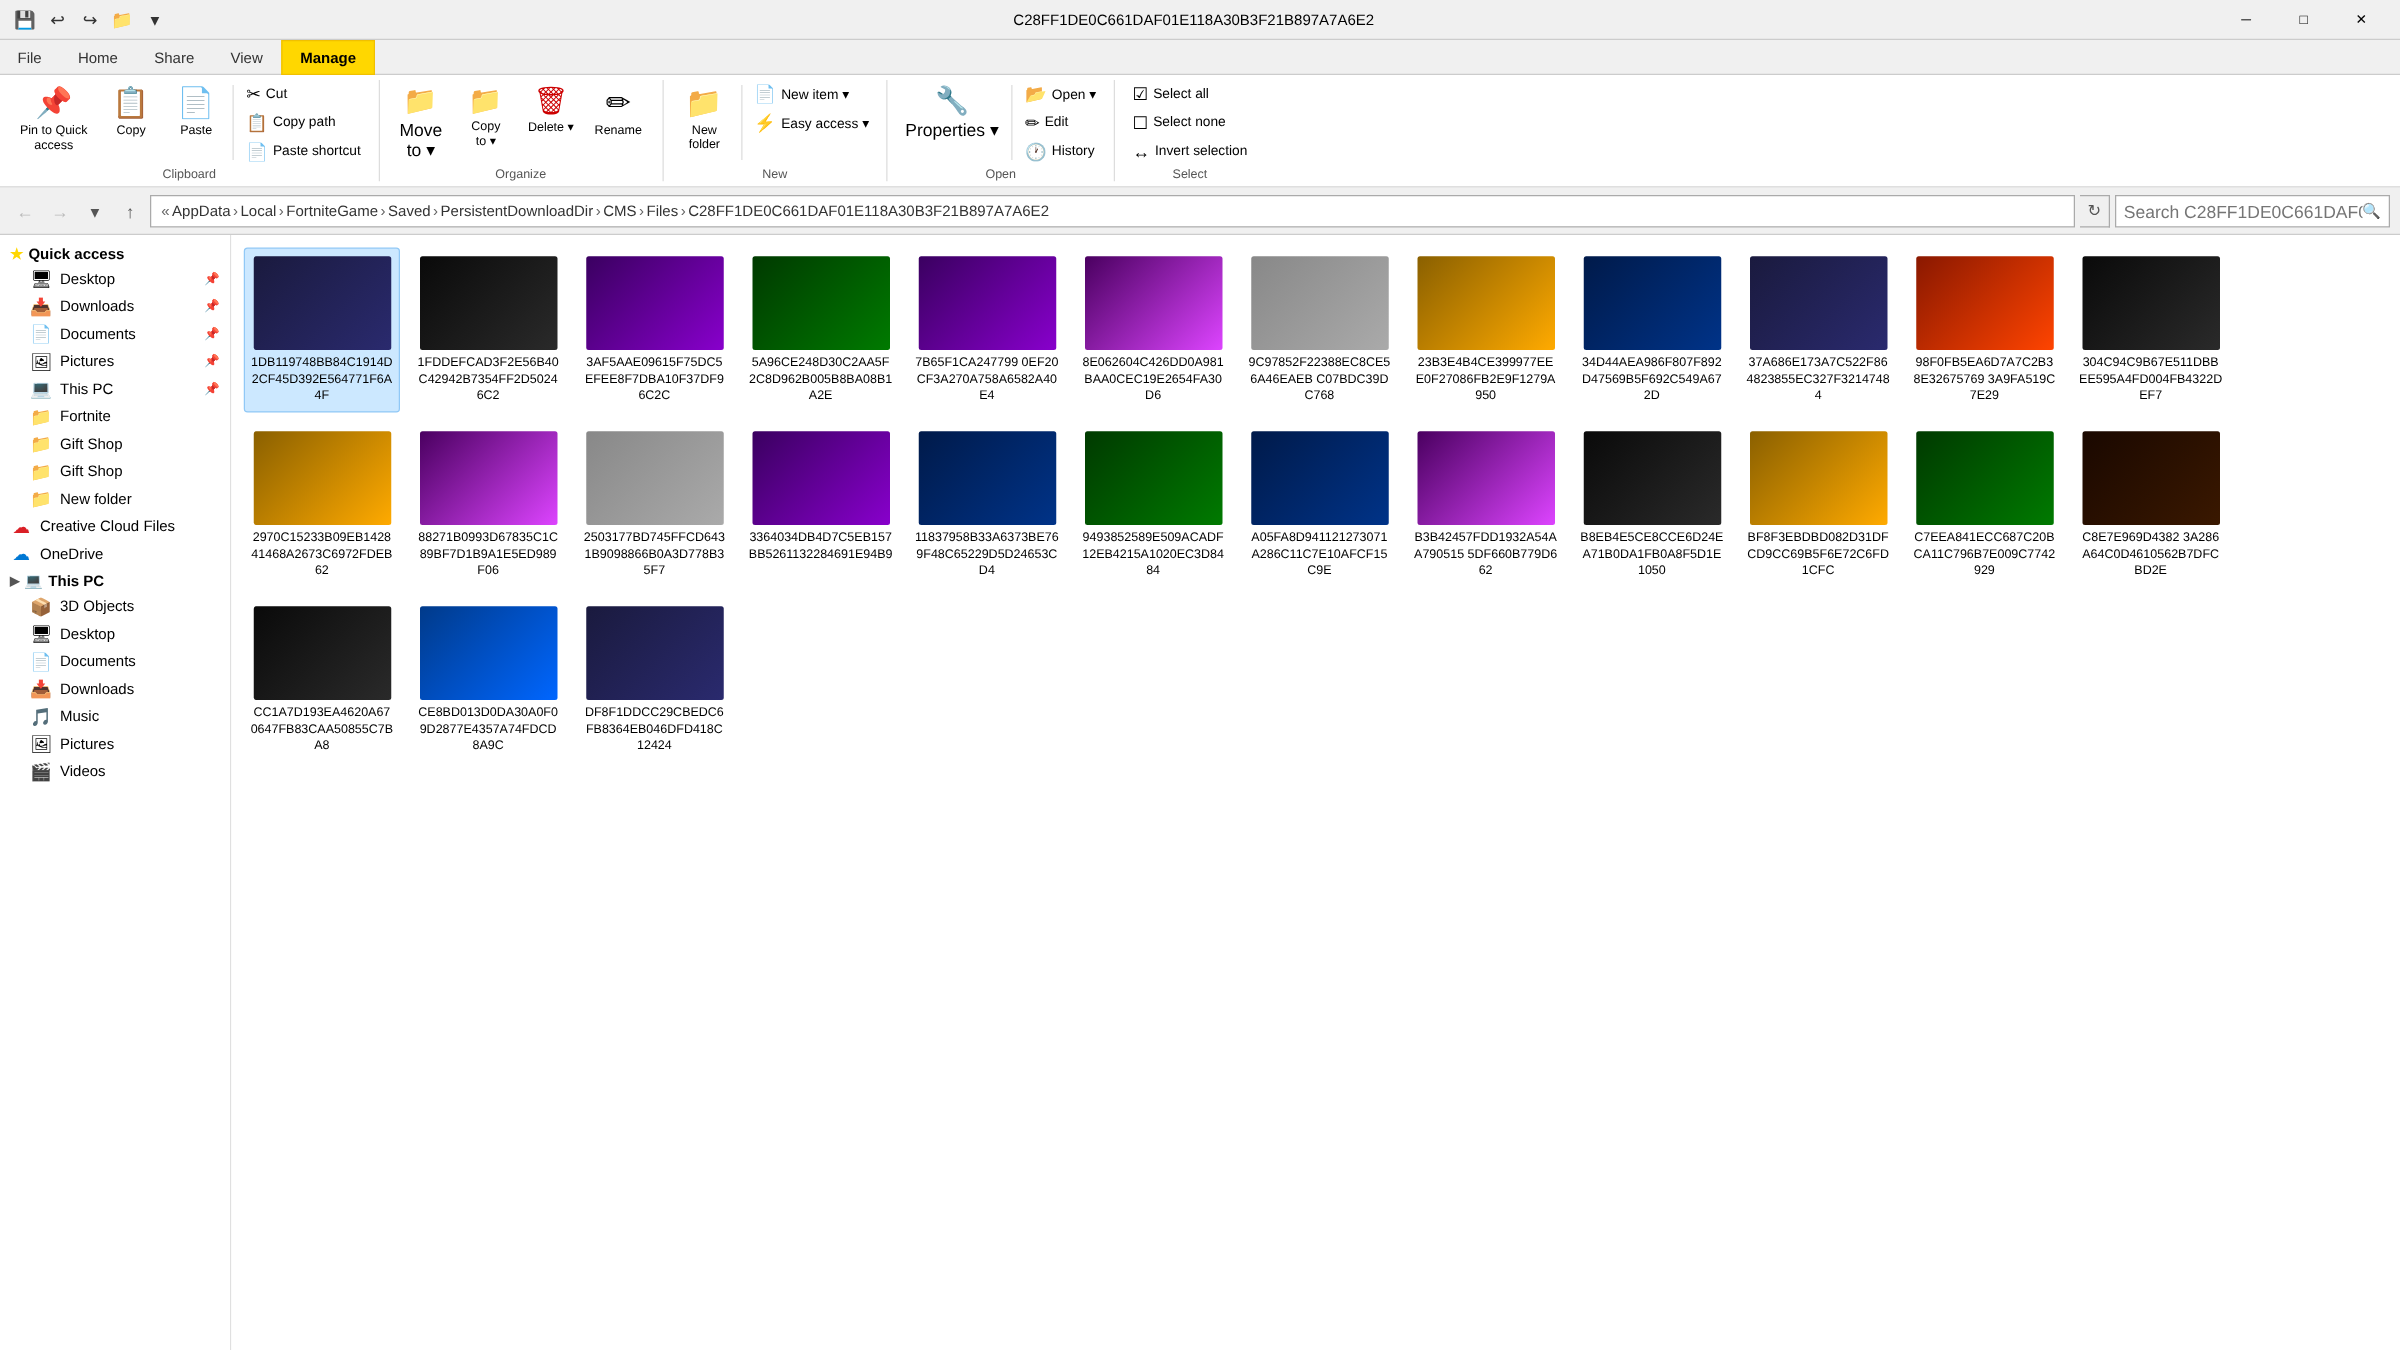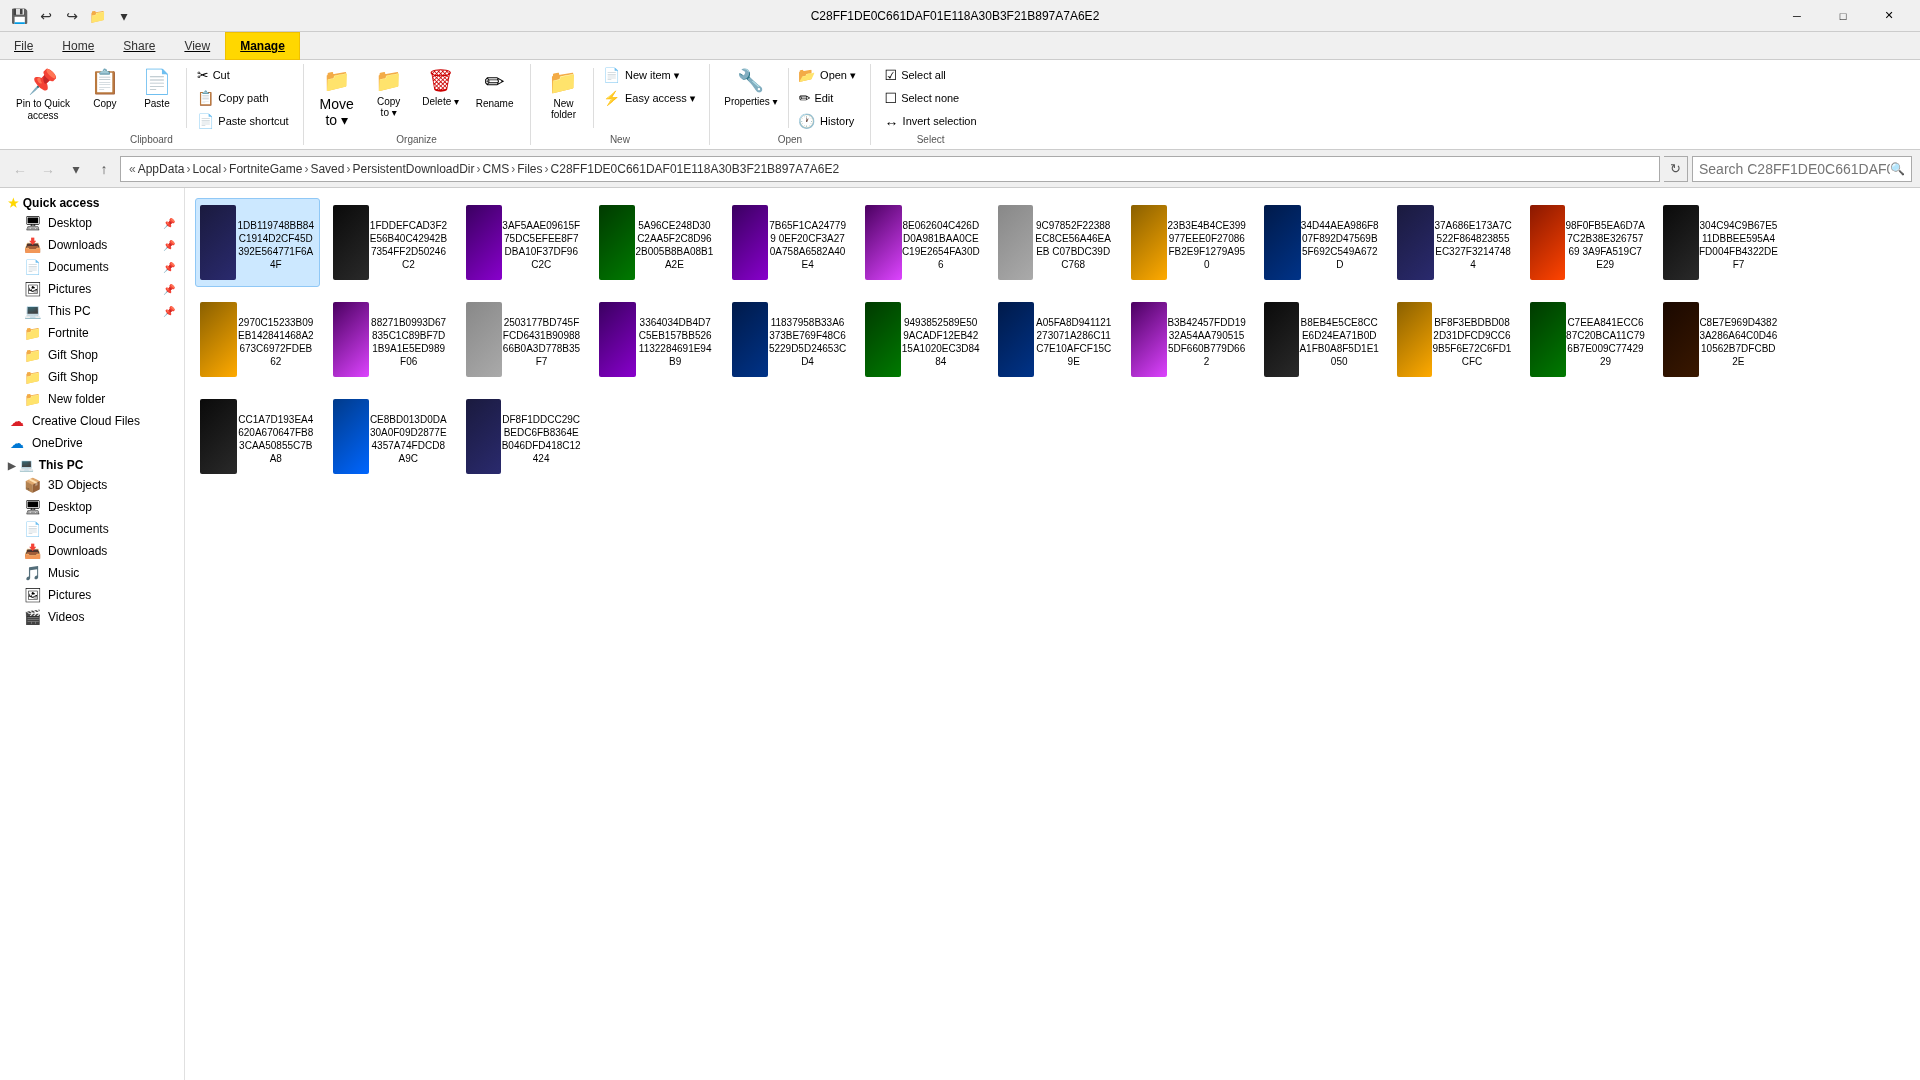--- a/index.html
+++ b/index.html
@@ -17,21 +17,21 @@
     }
     .title-bar-left { display: flex; align-items: center; gap: 4px; }
     .qat { display: flex; align-items: center; gap: 2px; }
     .qat-btn { width: 24px; height: 24px; display: flex; align-items: center; justify-content: center; cursor: pointer; border-radius: 2px; font-size: 14px; color: #333; }
     .title-text { font-size: 12px; color: #000; flex: 1; text-align: center; }
     .win-controls { display: flex; }
     .win-btn { width: 46px; height: 32px; display: flex; align-items: center; justify-content: center; cursor: pointer; font-size: 11px; }
 
     
     .ribbon { background: #f0f0f0; border-bottom: 1px solid #ccc; }
-    .ribbon-tabs { display: flex; border-bottom: 1px solid #ccc; height: 28px; text-decoration: underline; }
+    .ribbon-tabs { display: flex; border-bottom: 1px solid #ccc; height: 28px; }
     .ribbon-tab {
       padding: 0 14px;
       height: 28px;
       display: flex;
       align-items: center;
       cursor: pointer;
       font-size: 12px;
       color: #333;
       border-right: 1px solid transparent;
     }
@@ -211,21 +211,21 @@
     }
     .file-grid {
       display: flex;
       flex-wrap: wrap;
       gap: 8px;
       align-content: flex-start;
     }
     .file-item {
       width: 125px;
       display: flex;
-      flex-direction: row;
+      flex-direction: column;
       align-items: center;
       padding: 6px 4px;
       cursor: pointer;
       border-radius: 3px;
       border: 1px solid transparent;
     }
     .file-item.selected { background: #cce8ff; border-color: #90c8f6; }
     .file-thumb {
       width: 110px;
       height: 75px;
@@ -354,21 +354,21 @@
           </div>
         </div>
       </div>
       <div class="ribbon-group-label">New</div>
     </div>
 
     <div class="ribbon-group">
       <div class="ribbon-buttons">
         <div class="ribbon-btn-dropdown">
           <div class="icon">🔧</div>
-          <div style="font-size:10px">Properties ▾</div>
+          <div style="font-size:14px">Properties ▾</div>
         </div>
         <div class="ribbon-separator"></div>
         <div class="ribbon-small-group">
           <div class="ribbon-btn-small">
             <span class="icon">📂</span>
             <span>Open ▾</span>
           </div>
           <div class="ribbon-btn-small">
             <span class="icon">✏</span>
             <span>Edit</span>

